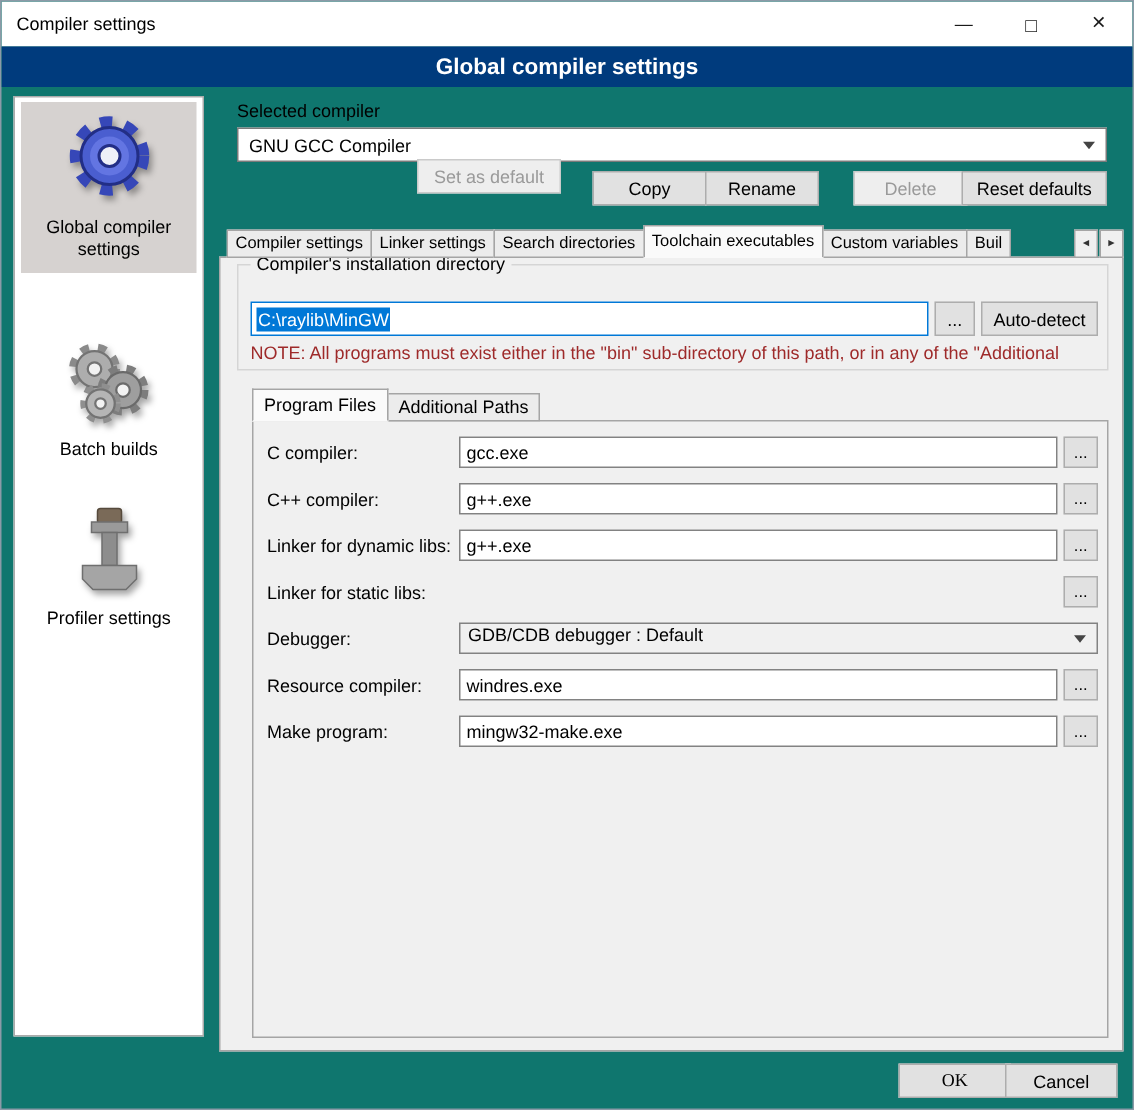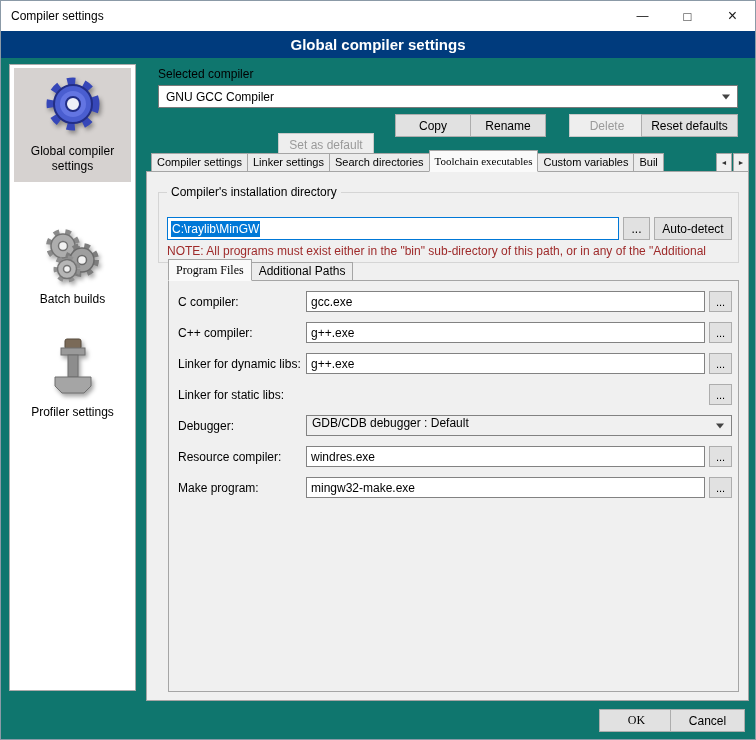--- a/index.html
+++ b/index.html
@@ -43,45 +43,45 @@
   .btn.disabled { background:#eeeeee; border-color:#cacaca; color:#9a9a9a; }
 
   
   .lbl-selected { position:absolute; left:157px; top:66px; font-size:12px; }
   .combo-main { position:absolute; left:157px; top:84px; width:580px; height:23px;
                 background:#fff; border:1px solid #7a7a7a; display:flex; align-items:center;
                 padding:0 7px; font-size:12px; }
   .dd-arrow { position:absolute; right:7px; top:50%; transform:translateY(-50%);
               width:0; height:0; border-left:4px solid transparent;
               border-right:4px solid transparent; border-top:5px solid #444; }
-  .btn-setdefault { position:absolute; left:277px; top:105px; width:96px; height:23px;margin-top:27px; }
+  .btn-setdefault { position:absolute; left:277px; top:105px; width:96px; height:23px; }
   .btn-copy      { position:absolute; left:394px; top:113px; width:76px; height:23px; }
   .btn-rename    { position:absolute; left:469px; top:113px; width:76px; height:23px; }
   .btn-delete    { position:absolute; left:544px; top:113px; width:76px; height:23px;margin-left:24px; }
   .btn-reset     { position:absolute; left:640px; top:113px; width:97px; height:23px; }
 
   
   .tabstrip { position:absolute; left:150px; top:149px; width:598px; height:22px;
               display:flex; align-items:flex-end; z-index:5; }
   .tabs-view { flex:1 1 auto; min-width:0; height:22px; display:flex; align-items:flex-end;
                overflow:hidden; }
   .tab { flex:0 0 auto; height:19px; line-height:17px; padding:0 5px; font-size:11px;
          background:#ececec; border:1px solid #a5a5a5; margin-right:-1px; white-space:nowrap;
          cursor:default; }
   .tab.active { height:22px; line-height:20px; background:#fafafa;
-                border-bottom:1px solid #fafafa; position:relative; z-index:6;font-family:Liberation Serif, serif; }
+                border-bottom:1px solid #fafafa; position:relative; z-index:6; }
   .tab-arrow { flex:0 0 auto; width:16px; height:19px; border:1px solid #a5a5a5;
                background:#f0f0f0; display:flex; align-items:center; justify-content:center;
                font-size:7px; color:#333; margin-left:1px; }
 
   
   .panel { position:absolute; left:145px; top:170px; width:603px; height:530px;
            background:#f0f0f0; border:1px solid #a5a5a5; }
 
-  .groupbox { position:absolute; left:11px; top:20px; width:581px; height:71px;
+  .groupbox { position:absolute; left:11px; top:4px; width:581px; height:71px;
               border:1px solid #d5d5d5; }
   .groupbox-label { position:absolute; left:8px; top:-8px; background:#f0f0f0;
                     padding:0 4px; font-size:12px; }
   .dir-input { position:absolute; left:8px; top:24px; width:452px; height:23px; background:#fff;
                border:1px solid #0078d7; display:flex; align-items:center; padding:0 3px;
                font-size:12px; overflow:hidden; white-space:nowrap; }
   .dir-input .sel { background:#0078d7; color:#fff; padding:1px 1px; }
   .btn-browse-dir { position:absolute; left:464px; top:24px; width:27px; height:23px; }
   .btn-autodetect { position:absolute; left:495px; top:24px; width:78px; height:23px; }
   .note { position:absolute; left:8px; top:51px; width:567px; font-size:12px; color:#9e2a2a;

